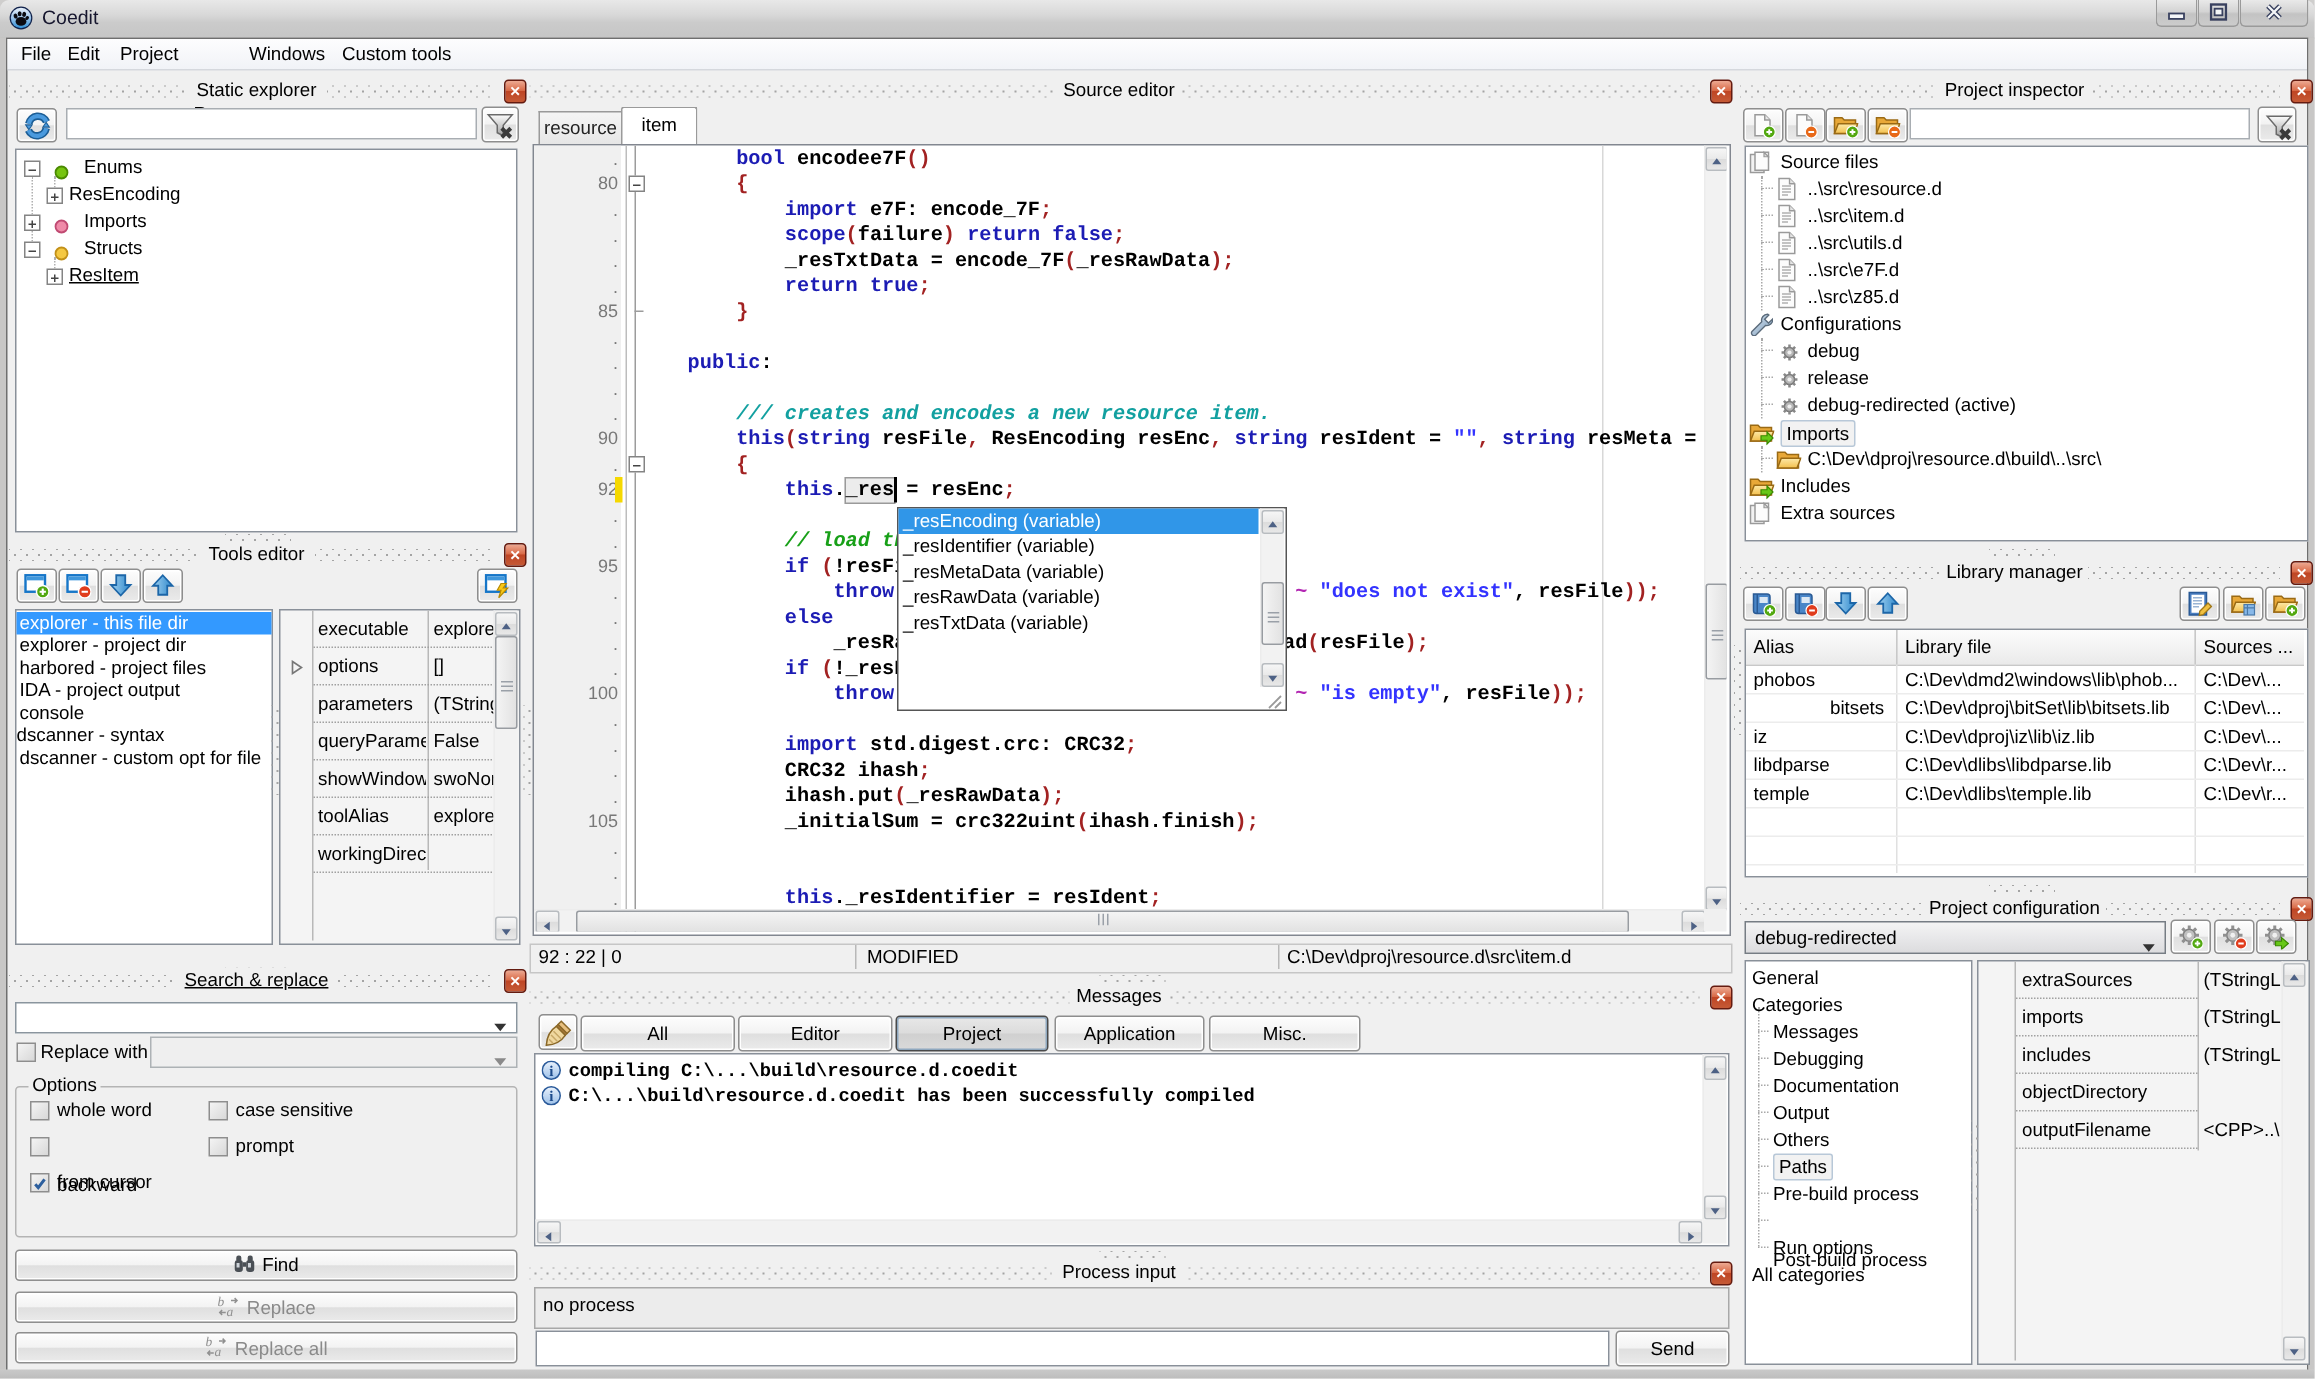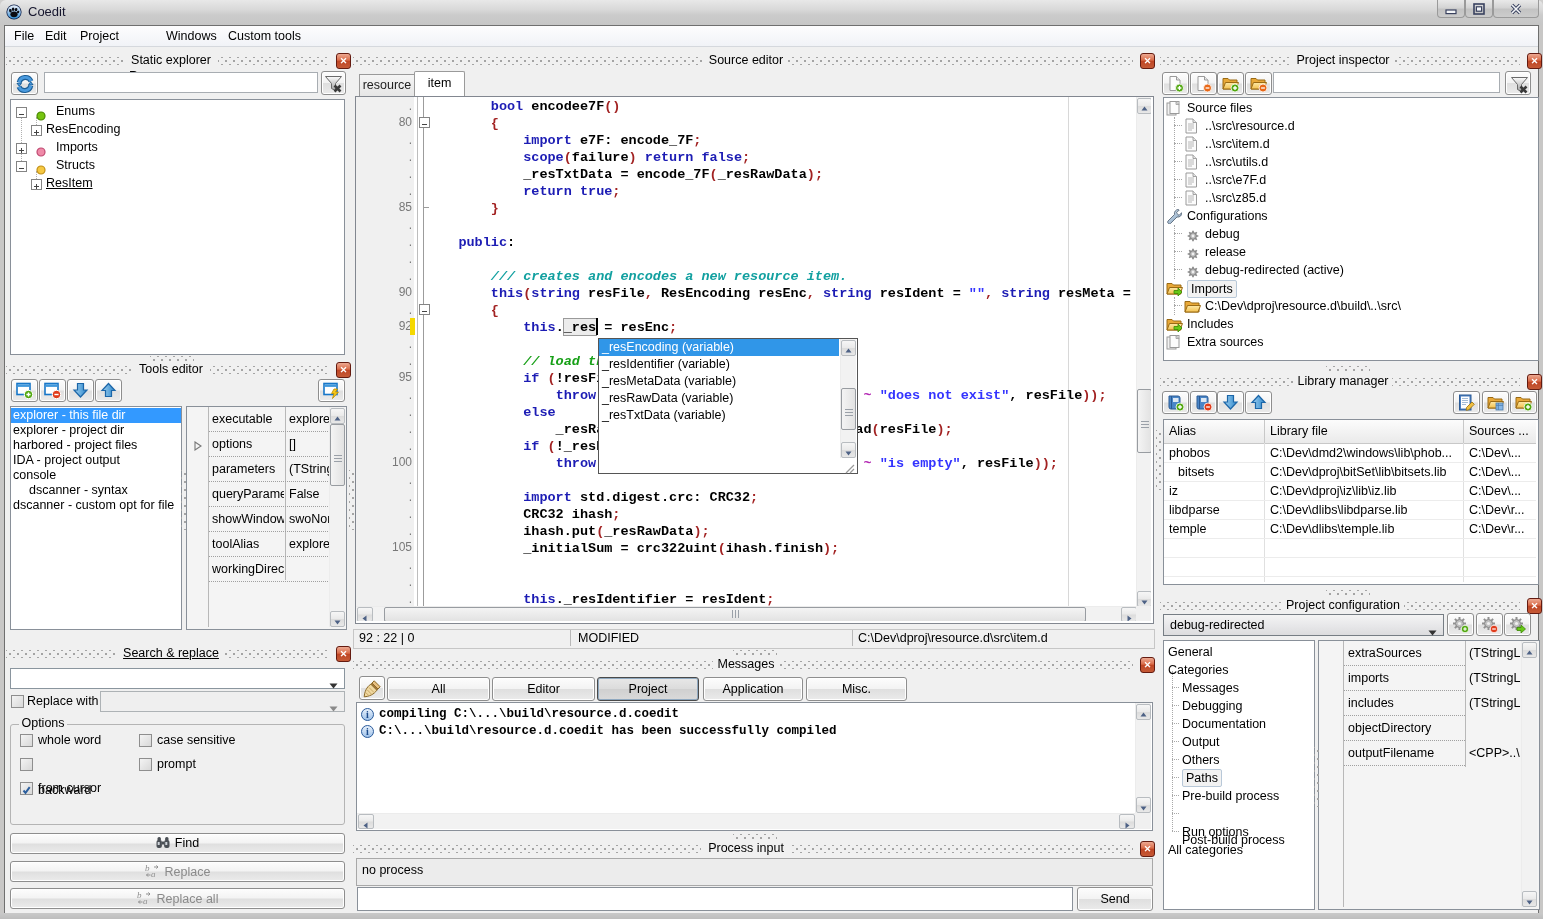--- a/index.html
+++ b/index.html
@@ -159,21 +159,21 @@
         <rect x="1.8" y="2.3" width="11.4" height="2.6" fill="#3f97dc"></rect>
         <path d="M11 7 L14.5 7 L12.5 10 L15.5 10 L9.5 16.5 L11 11.5 L8.5 11.5 Z" fill="#f8c818" stroke="#b88a00" stroke-width="0.8"></path>
       </svg></div>
   </div>
 <div class="wbox" style="position:absolute;left:10px;top:406px;width:170px;height:222px;"></div>
 <div style="position:absolute;left:11px;top:408px;width:168px;height:15px;font:12.5px/15px 'Liberation Sans', sans-serif;white-space:nowrap;overflow:hidden;padding-left:2px;background:#3399ff;color:#fff;">explorer - this file dir</div>
 <div style="position:absolute;left:11px;top:423px;width:168px;height:15px;font:12.5px/15px 'Liberation Sans', sans-serif;white-space:nowrap;overflow:hidden;padding-left:2px;">explorer - project dir</div>
 <div style="position:absolute;left:11px;top:438px;width:168px;height:15px;font:12.5px/15px 'Liberation Sans', sans-serif;white-space:nowrap;overflow:hidden;padding-left:2px;">harbored - project files</div>
 <div style="position:absolute;left:11px;top:453px;width:168px;height:15px;font:12.5px/15px 'Liberation Sans', sans-serif;white-space:nowrap;overflow:hidden;padding-left:2px;">IDA - project output</div>
 <div style="position:absolute;left:11px;top:468px;width:168px;height:15px;font:12.5px/15px 'Liberation Sans', sans-serif;white-space:nowrap;overflow:hidden;padding-left:2px;">console</div>
-<div style="position:absolute;left:11px;top:483px;width:168px;height:15px;font:12.5px/15px 'Liberation Sans', sans-serif;white-space:nowrap;overflow:hidden;padding-left:18px;">dscanner - syntax</div>
+<div style="position:absolute;left:11px;top:483px;width:168px;height:15px;font:12.5px/15px 'Liberation Sans', sans-serif;white-space:nowrap;overflow:hidden;padding-left:0;">dscanner - syntax</div>
 <div style="position:absolute;left:11px;top:498px;width:168px;height:15px;font:12.5px/15px 'Liberation Sans', sans-serif;white-space:nowrap;overflow:hidden;padding-left:2px;">dscanner - custom opt for file</div>
 <div style="position:absolute;left:186px;top:406px;width:159px;height:222px;background:#f4f4f4;border:1px solid #899099;"></div>
 <div style="position:absolute;left:208px;top:407px;width:1px;height:220px;background:#b8b8b8;"></div>
 <div style="position:absolute;left:285px;top:407px;width:1px;height:173px;background:#b8b8b8;"></div>
 <div style="position:absolute;left:209px;top:431px;width:119px;height:1px;border-top:1px dotted #a0a0a0;"></div>
 <div style="position:absolute;left:212px;top:412px;width:72px;height:15px;font:12.5px/15px 'Liberation Sans', sans-serif;white-space:nowrap;overflow:hidden;">executable</div>
 <div style="position:absolute;left:289px;top:412px;width:42px;height:15px;font:12.5px/15px 'Liberation Sans', sans-serif;white-space:nowrap;overflow:hidden;">explorer</div>
 <div style="position:absolute;left:209px;top:456px;width:119px;height:1px;border-top:1px dotted #a0a0a0;"></div>
 <div style="position:absolute;left:212px;top:437px;width:72px;height:15px;font:12.5px/15px 'Liberation Sans', sans-serif;white-space:nowrap;overflow:hidden;">options</div>
 <div style="position:absolute;left:289px;top:437px;width:42px;height:15px;font:12.5px/15px 'Liberation Sans', sans-serif;white-space:nowrap;overflow:hidden;">[]</div>
@@ -754,21 +754,21 @@
 <div style="position:absolute;left:1463px;top:420px;width:1px;height:162px;background:#e0e0e0;"></div>
 <div style="position:absolute;left:1463px;top:420px;width:1px;height:23px;background:#c8c8c8;"></div>
 <div style="position:absolute;left:1169px;top:424px;width:180px;height:15px;font:12.5px/15px 'Liberation Sans', sans-serif;white-space:nowrap;">Alias</div>
 <div style="position:absolute;left:1270px;top:424px;width:180px;height:15px;font:12.5px/15px 'Liberation Sans', sans-serif;white-space:nowrap;">Library file</div>
 <div style="position:absolute;left:1469px;top:424px;width:180px;height:15px;font:12.5px/15px 'Liberation Sans', sans-serif;white-space:nowrap;">Sources ...</div>
 <div style="position:absolute;left:1164px;top:462px;width:372px;height:1px;background:#ececec;"></div>
 <div style="position:absolute;left:1169px;top:446px;width:92px;height:15px;font:12.5px/15px 'Liberation Sans', sans-serif;white-space:nowrap;overflow:hidden;">phobos</div>
 <div style="position:absolute;left:1270px;top:446px;width:190px;height:15px;font:12.5px/15px 'Liberation Sans', sans-serif;white-space:nowrap;overflow:hidden;">C:\Dev\dmd2\windows\lib\phob...</div>
 <div style="position:absolute;left:1469px;top:446px;width:66px;height:15px;font:12.5px/15px 'Liberation Sans', sans-serif;white-space:nowrap;overflow:hidden;">C:\Dev\...</div>
 <div style="position:absolute;left:1164px;top:481px;width:372px;height:1px;background:#ececec;"></div>
-<div style="position:absolute;left:1178px;top:465px;width:92px;height:15px;font:12.5px/15px 'Liberation Sans', sans-serif;white-space:nowrap;overflow:hidden;">bitsets</div>
+<div style="position:absolute;left:1220px;top:465px;width:92px;height:15px;font:12.5px/15px 'Liberation Sans', sans-serif;white-space:nowrap;overflow:hidden;">bitsets</div>
 <div style="position:absolute;left:1270px;top:465px;width:190px;height:15px;font:12.5px/15px 'Liberation Sans', sans-serif;white-space:nowrap;overflow:hidden;">C:\Dev\dproj\bitSet\lib\bitsets.lib</div>
 <div style="position:absolute;left:1469px;top:465px;width:66px;height:15px;font:12.5px/15px 'Liberation Sans', sans-serif;white-space:nowrap;overflow:hidden;">C:\Dev\...</div>
 <div style="position:absolute;left:1164px;top:500px;width:372px;height:1px;background:#ececec;"></div>
 <div style="position:absolute;left:1169px;top:484px;width:92px;height:15px;font:12.5px/15px 'Liberation Sans', sans-serif;white-space:nowrap;overflow:hidden;">iz</div>
 <div style="position:absolute;left:1270px;top:484px;width:190px;height:15px;font:12.5px/15px 'Liberation Sans', sans-serif;white-space:nowrap;overflow:hidden;">C:\Dev\dproj\iz\lib\iz.lib</div>
 <div style="position:absolute;left:1469px;top:484px;width:66px;height:15px;font:12.5px/15px 'Liberation Sans', sans-serif;white-space:nowrap;overflow:hidden;">C:\Dev\...</div>
 <div style="position:absolute;left:1164px;top:519px;width:372px;height:1px;background:#ececec;"></div>
 <div style="position:absolute;left:1169px;top:503px;width:92px;height:15px;font:12.5px/15px 'Liberation Sans', sans-serif;white-space:nowrap;overflow:hidden;">libdparse</div>
 <div style="position:absolute;left:1270px;top:503px;width:190px;height:15px;font:12.5px/15px 'Liberation Sans', sans-serif;white-space:nowrap;overflow:hidden;">C:\Dev\dlibs\libdparse.lib</div>
 <div style="position:absolute;left:1469px;top:503px;width:66px;height:15px;font:12.5px/15px 'Liberation Sans', sans-serif;white-space:nowrap;overflow:hidden;">C:\Dev\r...</div>

